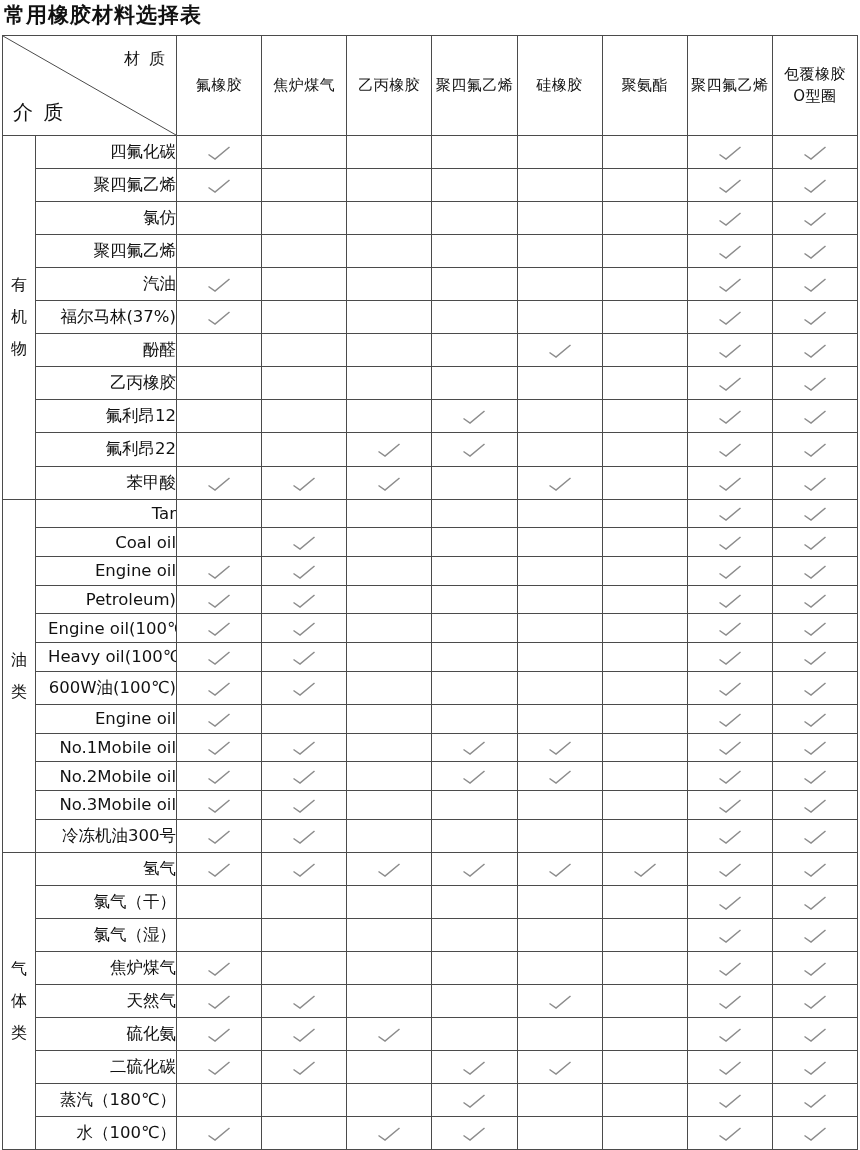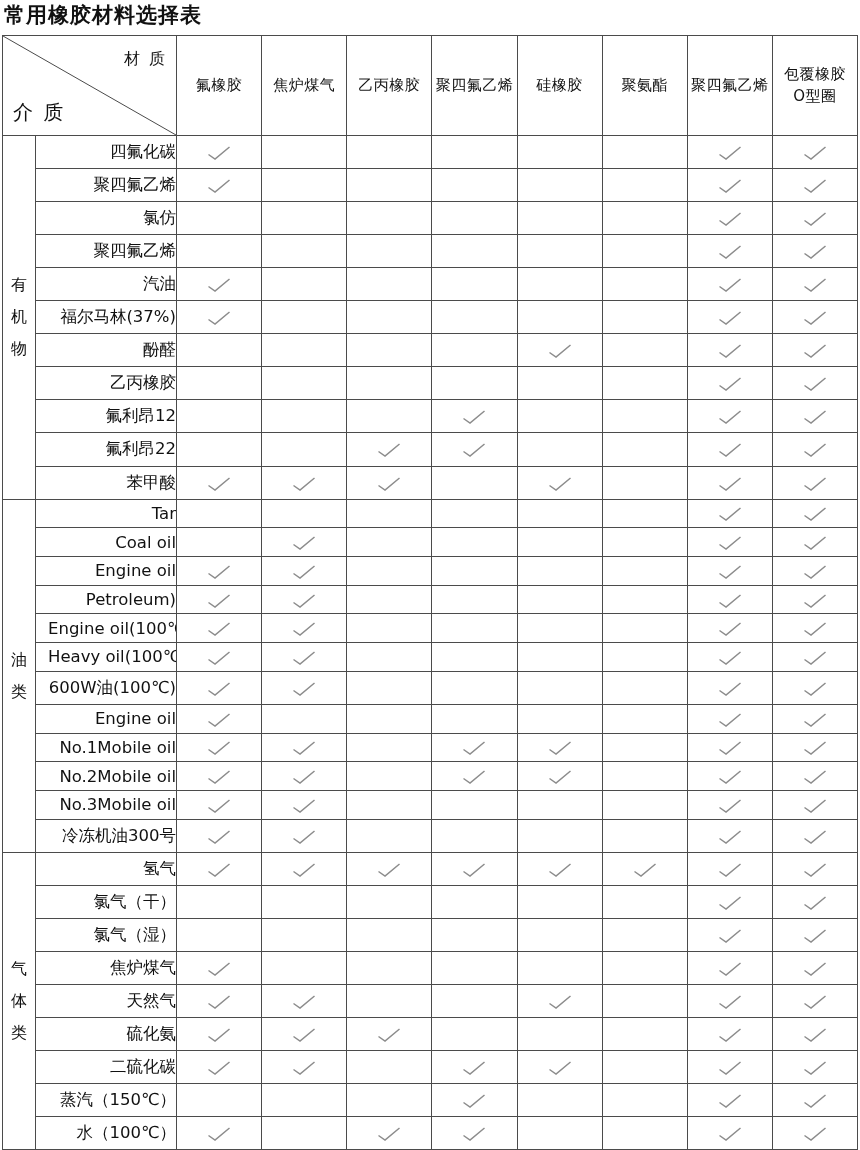--- a/index.html
+++ b/index.html
@@ -621,21 +621,21 @@
           </svg></td>
         <td class="check-cell"></td>
         <td class="check-cell"><svg width="26" height="16" viewBox="0 0 26 16">
             <path d="M2.5 9.5 L9 14 L23.5 2" fill="none" stroke="#8c8c8c" stroke-width="1.5"></path>
           </svg></td>
         <td class="check-cell"><svg width="26" height="16" viewBox="0 0 26 16">
             <path d="M2.5 9.5 L9 14 L23.5 2" fill="none" stroke="#8c8c8c" stroke-width="1.5"></path>
           </svg></td>
       </tr>
       <tr>
-        <td class="name-cell">蒸汽（150℃）</td>
+        <td class="name-cell">蒸汽（180℃）</td>
         <td class="check-cell"></td>
         <td class="check-cell"></td>
         <td class="check-cell"></td>
         <td class="check-cell"><svg width="26" height="16" viewBox="0 0 26 16">
             <path d="M2.5 9.5 L9 14 L23.5 2" fill="none" stroke="#8c8c8c" stroke-width="1.5"></path>
           </svg></td>
         <td class="check-cell"></td>
         <td class="check-cell"></td>
         <td class="check-cell"><svg width="26" height="16" viewBox="0 0 26 16">
             <path d="M2.5 9.5 L9 14 L23.5 2" fill="none" stroke="#8c8c8c" stroke-width="1.5"></path>

